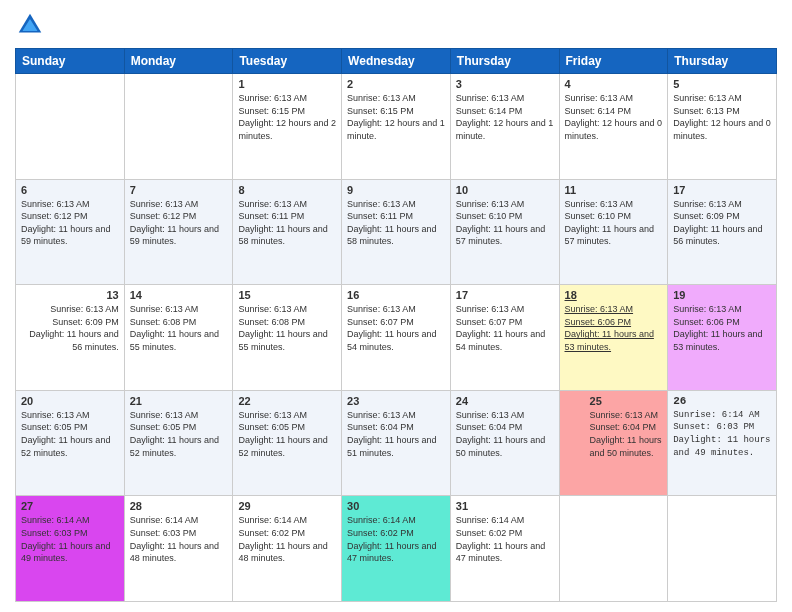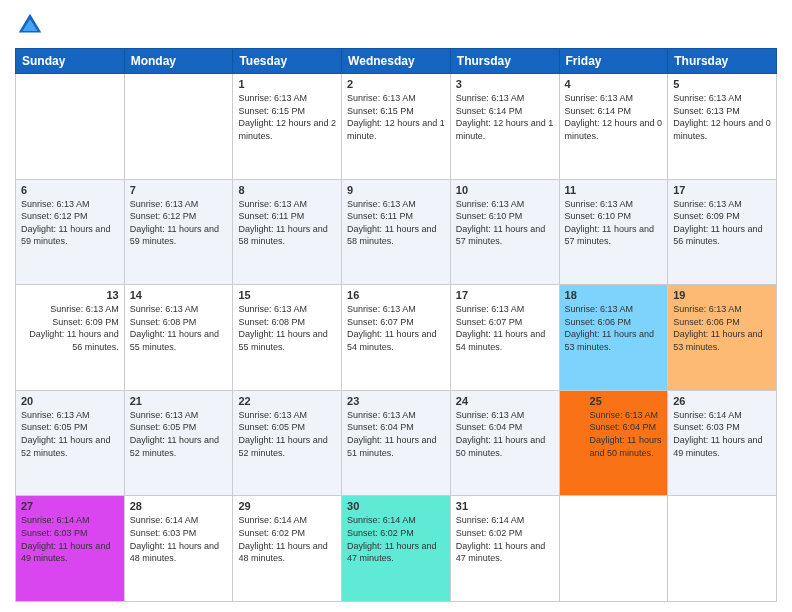--- a/index.html
+++ b/index.html
@@ -198,25 +198,25 @@
             <div class="day-info">Sunrise: 6:13 AM<br>Sunset: 6:08 PM<br>Daylight: 11 hours and 55 minutes.</div>
           </td>
           <td style="background: rgb(255, 255, 255);">
             <span class="day-number">16</span>
             <div class="day-info">Sunrise: 6:13 AM<br>Sunset: 6:07 PM<br>Daylight: 11 hours and 54 minutes.</div>
           </td>
           <td style="background: rgb(255, 255, 255);">
             <span class="day-number">17</span>
             <div class="day-info">Sunrise: 6:13 AM<br>Sunset: 6:07 PM<br>Daylight: 11 hours and 54 minutes.</div>
           </td>
-          <td style="background: #7dd3fc;">
+          <td style="background: #fef9c3; text-decoration: underline;">
             <span class="day-number">18</span>
             <div class="day-info">Sunrise: 6:13 AM<br>Sunset: 6:06 PM<br>Daylight: 11 hours and 53 minutes.</div>
           </td>
-          <td style="background: #fdba74;">
+          <td style="background: #f0abfc;">
             <span class="day-number">19</span>
             <div class="day-info">Sunrise: 6:13 AM<br>Sunset: 6:06 PM<br>Daylight: 11 hours and 53 minutes.</div>
           </td>
         </tr>
         <tr>
           <td style="background: rgb(240, 244, 250);">
             <span class="day-number">20</span>
             <div class="day-info">Sunrise: 6:13 AM<br>Sunset: 6:05 PM<br>Daylight: 11 hours and 52 minutes.</div>
           </td>
           <td style="background: rgb(240, 244, 250);">
@@ -228,25 +228,25 @@
             <div class="day-info">Sunrise: 6:13 AM<br>Sunset: 6:05 PM<br>Daylight: 11 hours and 52 minutes.</div>
           </td>
           <td style="background: rgb(240, 244, 250);">
             <span class="day-number">23</span>
             <div class="day-info">Sunrise: 6:13 AM<br>Sunset: 6:04 PM<br>Daylight: 11 hours and 51 minutes.</div>
           </td>
           <td style="background: rgb(240, 244, 250);">
             <span class="day-number">24</span>
             <div class="day-info">Sunrise: 6:13 AM<br>Sunset: 6:04 PM<br>Daylight: 11 hours and 50 minutes.</div>
           </td>
-          <td style="background: #f97316; padding-left: 30px;">
+          <td style="background: #fca5a5; padding-left: 30px;">
             <span class="day-number">25</span>
             <div class="day-info">Sunrise: 6:13 AM<br>Sunset: 6:04 PM<br>Daylight: 11 hours and 50 minutes.</div>
           </td>
-          <td style="background: rgb(240, 244, 250);">
+          <td style="background: rgb(240, 244, 250); font-family: Liberation Mono, monospace;">
             <span class="day-number">26</span>
             <div class="day-info">Sunrise: 6:14 AM<br>Sunset: 6:03 PM<br>Daylight: 11 hours and 49 minutes.</div>
           </td>
         </tr>
         <tr>
           <td style="background: #d946ef;">
             <span class="day-number">27</span>
             <div class="day-info">Sunrise: 6:14 AM<br>Sunset: 6:03 PM<br>Daylight: 11 hours and 49 minutes.</div>
           </td>
           <td style="background: rgb(255, 255, 255);">

